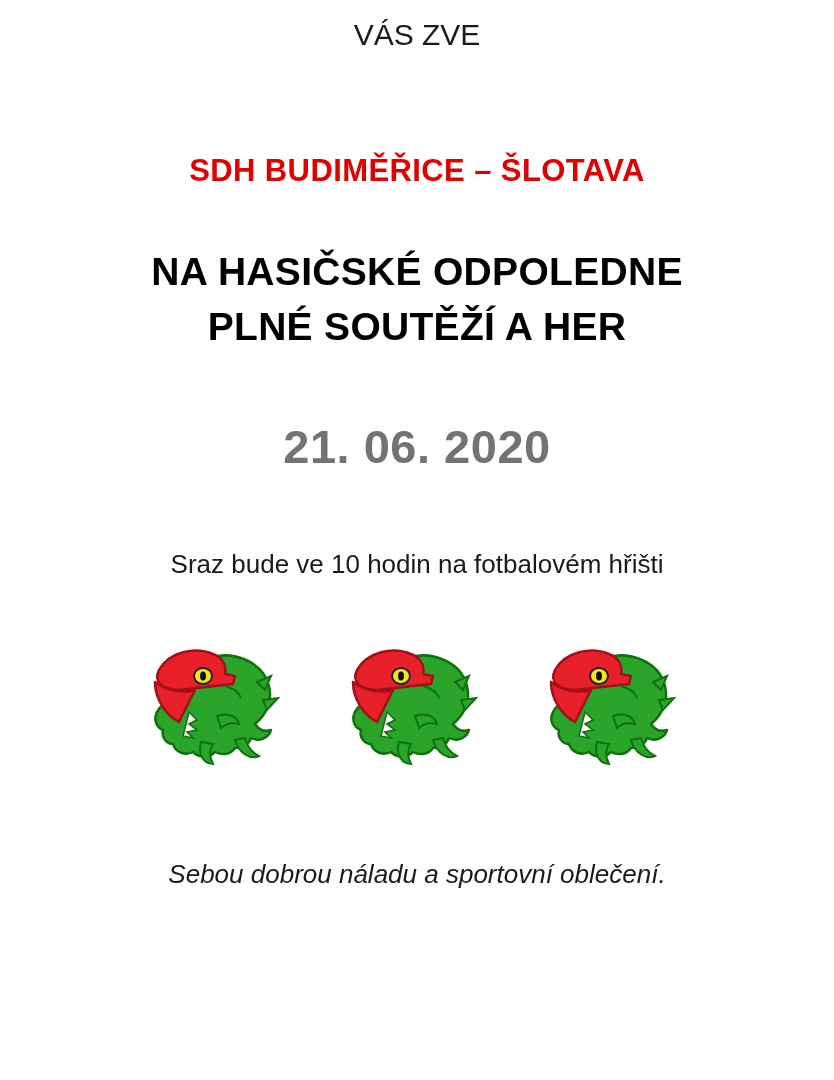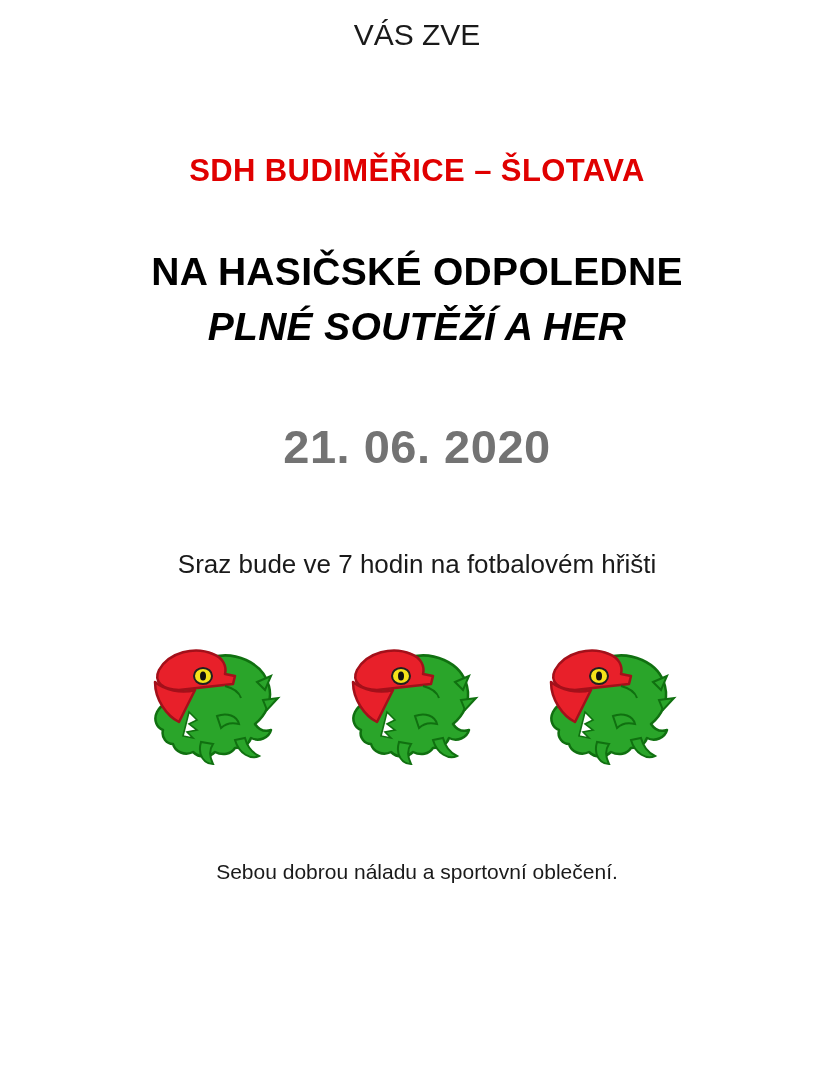--- a/index.html
+++ b/index.html
@@ -42,21 +42,20 @@
     margin-top: 62px;
   }
   .event-line {
     font-size: 39px;
     font-weight: bold;
     color: #000000;
     letter-spacing: 0.3px;
   }
   .event-line + .event-line {
     margin-top: 10px;
-    font-style: italic;
   }
   .date-line {
     margin-top: 70px;
     font-size: 47px;
     font-weight: bold;
     color: #737373;
     letter-spacing: 0.5px;
   }
   .meet-line {
     margin-top: 76px;
@@ -72,22 +71,23 @@
   }
   .mascot {
     width: 160px;
     height: 150px;
     display: block;
   }
   .footer-block {
     margin-top: 86px;
   }
   .footer-line {
-    font-size: 21px;
+    font-size: 26px;
     color: #1a1a1a;
+    font-style: italic;
   }
   .footer-line + .footer-line {
     margin-top: 22px;
   }
 </style>
 </head>
 <body>
 
 <div class="poster">
 
@@ -95,21 +95,21 @@
 
   <div class="line org-line">SDH BUDIMĚŘICE – ŠLOTAVA</div>
 
   <div class="event-block">
     <div class="line event-line">NA HASIČSKÉ ODPOLEDNE</div>
     <div class="line event-line">PLNÉ SOUTĚŽÍ A HER</div>
   </div>
 
   <div class="line date-line">21. 06. 2020</div>
 
-  <div class="line meet-line">Sraz bude ve 7 hodin na fotbalovém hřišti</div>
+  <div class="line meet-line">Sraz bude ve 10 hodin na fotbalovém hřišti</div>
 
   <div class="mascots">
 
     <svg class="mascot" viewBox="0 0 160 150">
       <g>
 
         <path d="M70 34 C95 26 124 38 130 62 C134 78 126 92 116 100 C120 106 126 108 132 106 C130 114 120 118 112 114 C110 120 104 124 96 124 C92 130 84 132 76 128 C70 134 60 134 54 128 C46 132 36 128 34 120 C28 120 22 114 24 106 C18 104 14 96 18 88 C22 80 32 76 42 78 C42 62 52 44 70 34 Z" fill="#2aa52a" stroke="#107010" stroke-width="2.5" stroke-linejoin="round"></path>
 
         <path d="M118 58 L132 52 L126 66 Z" fill="#2aa52a" stroke="#107010" stroke-width="2"></path>
         <path d="M124 76 L139 74 L128 86 Z" fill="#2aa52a" stroke="#107010" stroke-width="2"></path>

